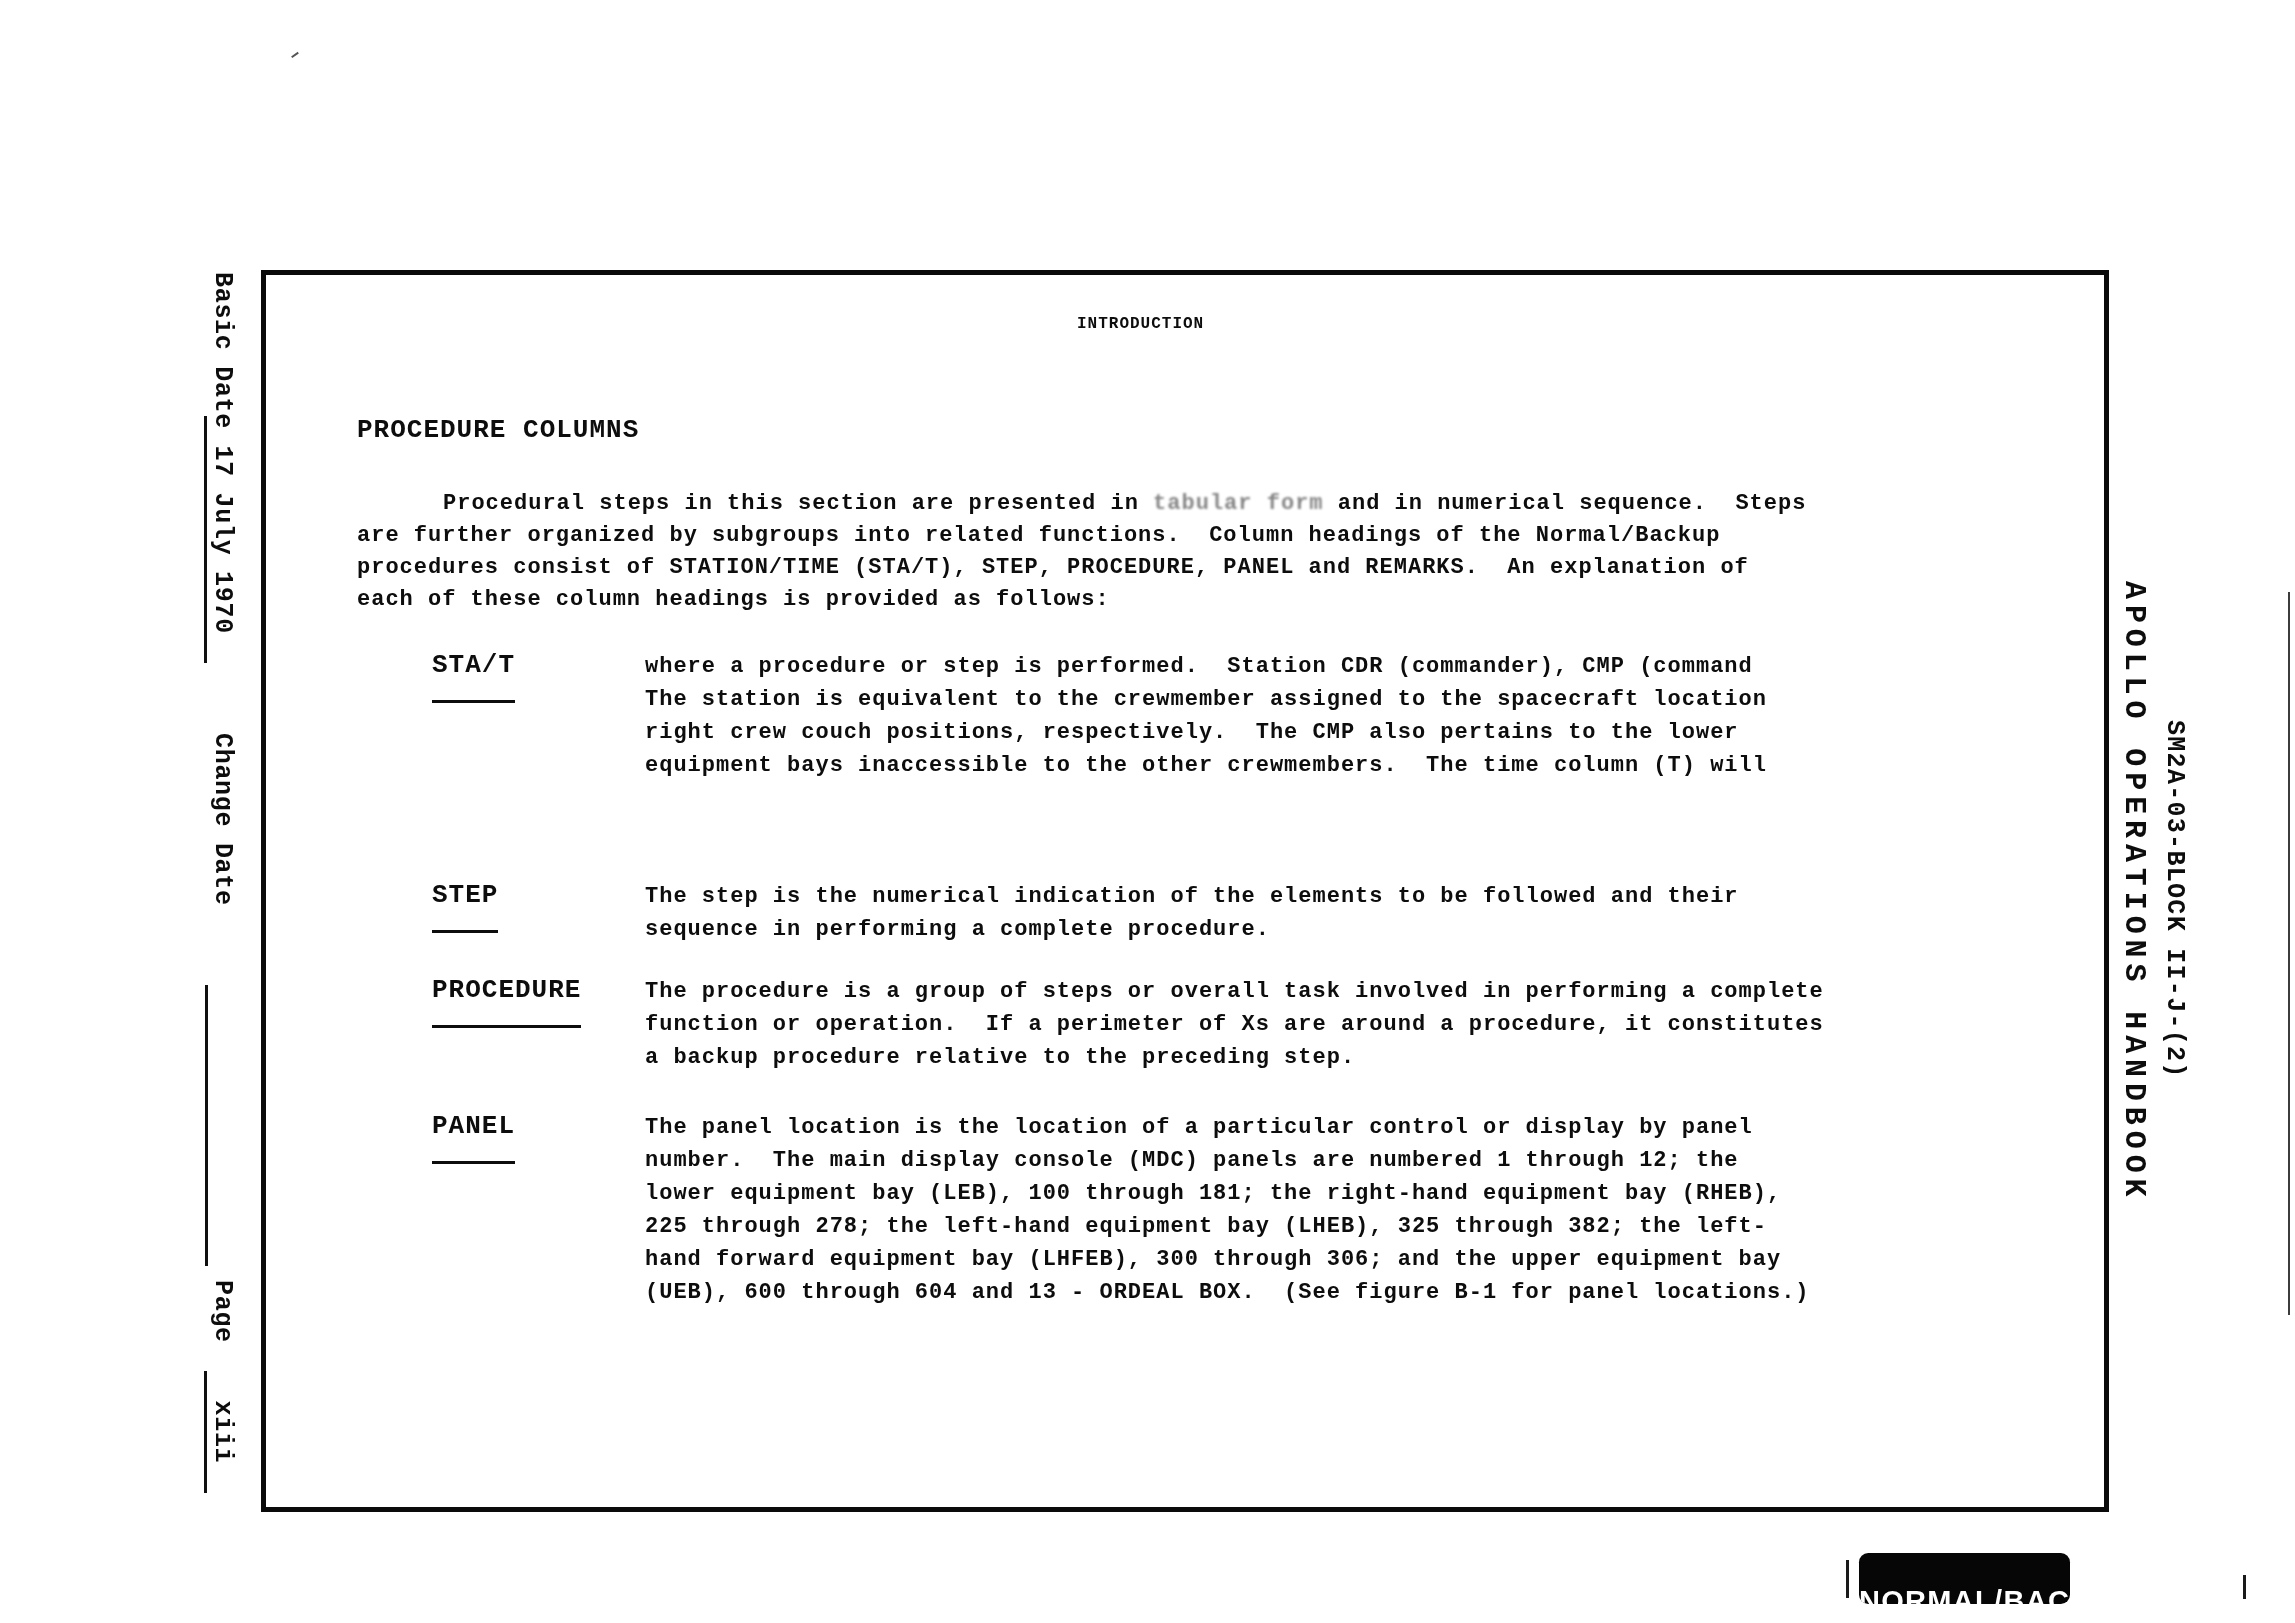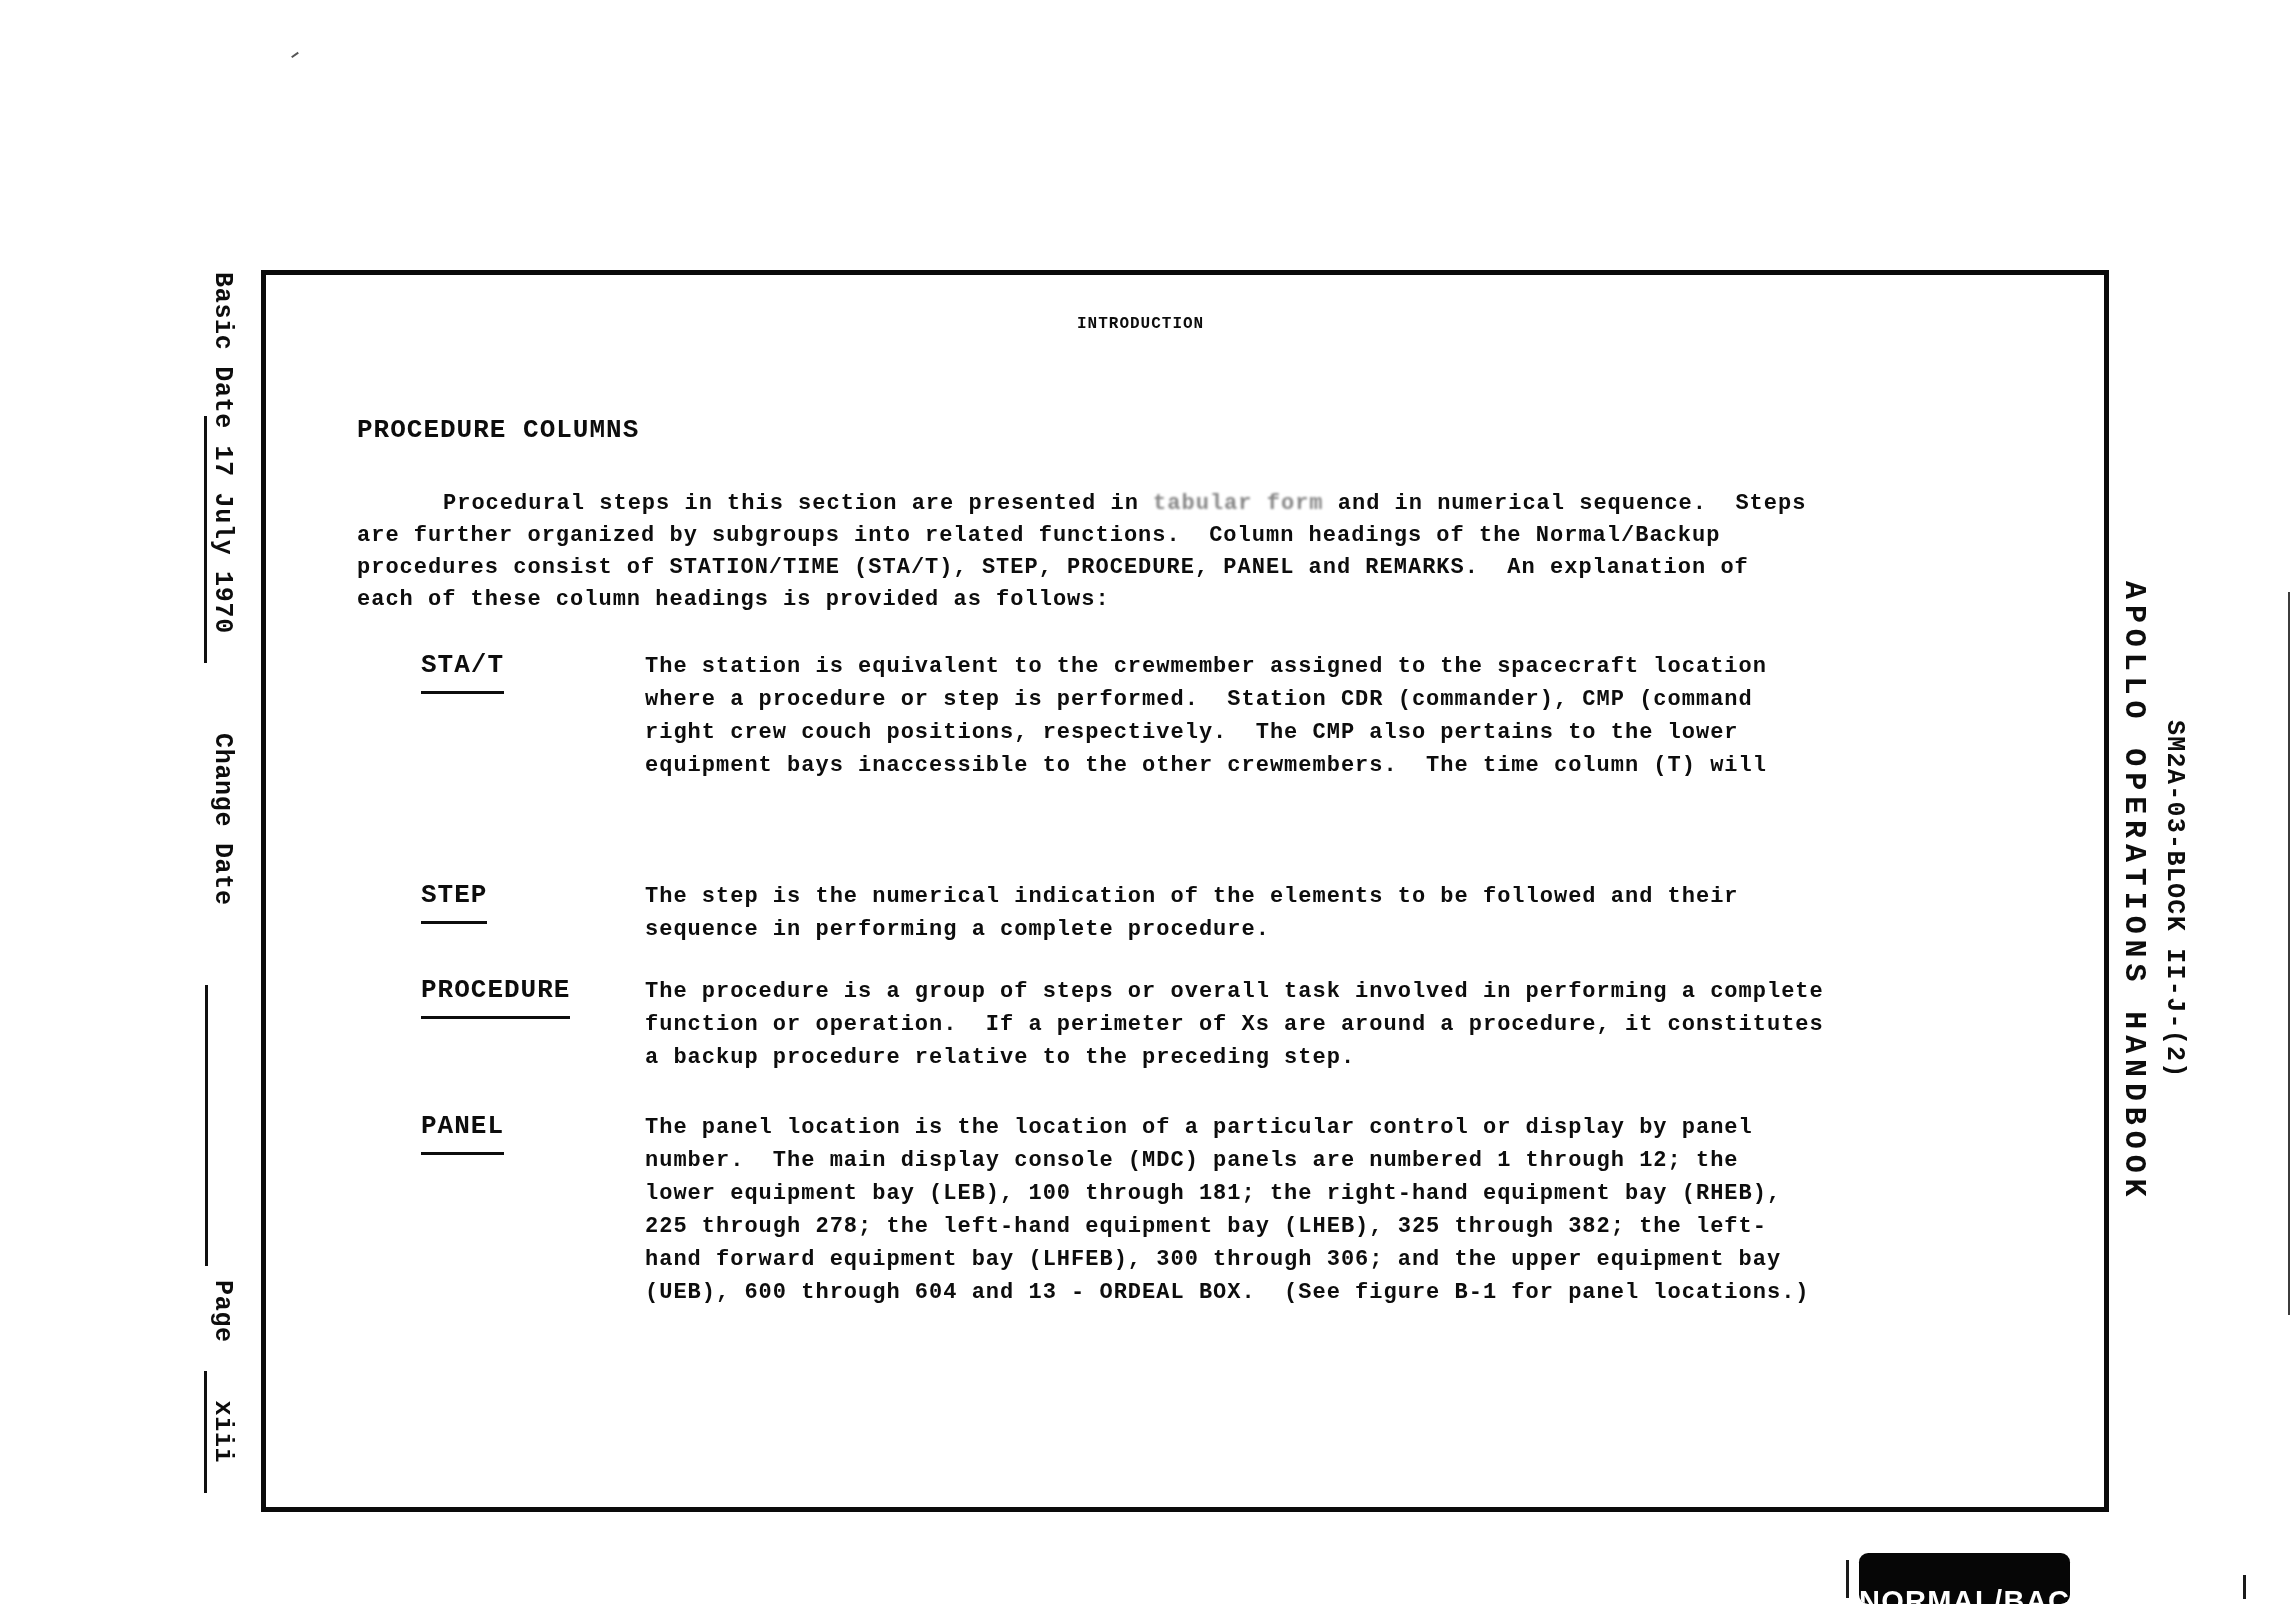--- a/index.html
+++ b/index.html
@@ -16,22 +16,22 @@
   
   .text-line{white-space:pre;font-size:22px;letter-spacing:1px;line-height:32px;}
   .doc-title{position:absolute;left:1077px;top:315px;font-size:16px;letter-spacing:1px;white-space:pre;}
   .section-heading{position:absolute;left:357px;top:415px;font-size:26px;letter-spacing:1px;white-space:pre;}
   .intro-para{position:absolute;left:357px;top:488px;}
   .intro-para .text-line{line-height:32px;}
   .indent{padding-left:86px;}
   .smudge{opacity:.5;filter:blur(1px);}
   
   .def-term{
-    position:absolute;left:421px;font-size:26px;letter-spacing:1px;white-space:pre;
-    border-bottom:3.3px solid #0d0d0d;padding-bottom:11px;
+    position:absolute;left:432px;font-size:26px;letter-spacing:1px;white-space:pre;
+    border-bottom:3.3px solid #0d0d0d;padding-bottom:20px;
   }
   .def-body{position:absolute;left:645px;}
   .def-body .text-line{line-height:33px;}
   
   .rot{
     position:absolute;transform-origin:0 0;transform:rotate(90deg);
     white-space:pre;font-size:25px;letter-spacing:0.7px;line-height:34px;
   }
   .rot-underlined{
     display:inline-block;border-bottom:3.3px solid #101010;
@@ -77,22 +77,22 @@
 
 <div class="intro-para">
   <div class="text-line indent"><span>Procedural steps in this section are presented in </span><span class="smudge">tabular form</span><span> and in numerical sequence.  Steps</span></div>
   <div class="text-line">are further organized by subgroups into related functions.  Column headings of the Normal/Backup</div>
   <div class="text-line">procedures consist of STATION/TIME (STA/T), STEP, PROCEDURE, PANEL and REMARKS.  An explanation of</div>
   <div class="text-line">each of these column headings is provided as follows:</div>
 </div>
 
 <div class="def-term" style="top:650px;">STA/T</div>
 <div class="def-body" style="top:650px;">
+  <div class="text-line">where a procedure or step is performed.  Station CDR (commander), CMP (command</div>
   <div class="text-line">The station is equivalent to the crewmember assigned to the spacecraft location</div>
-  <div class="text-line">where a procedure or step is performed.  Station CDR (commander), CMP (command</div>
   <div class="text-line">right crew couch positions, respectively.  The CMP also pertains to the lower</div>
   <div class="text-line">equipment bays inaccessible to the other crewmembers.  The time column (T) will</div>
 </div>
 
 <div class="def-term" style="top:880px;">STEP</div>
 <div class="def-body" style="top:880px;">
   <div class="text-line">The step is the numerical indication of the elements to be followed and their</div>
   <div class="text-line">sequence in performing a complete procedure.</div>
 </div>
 

